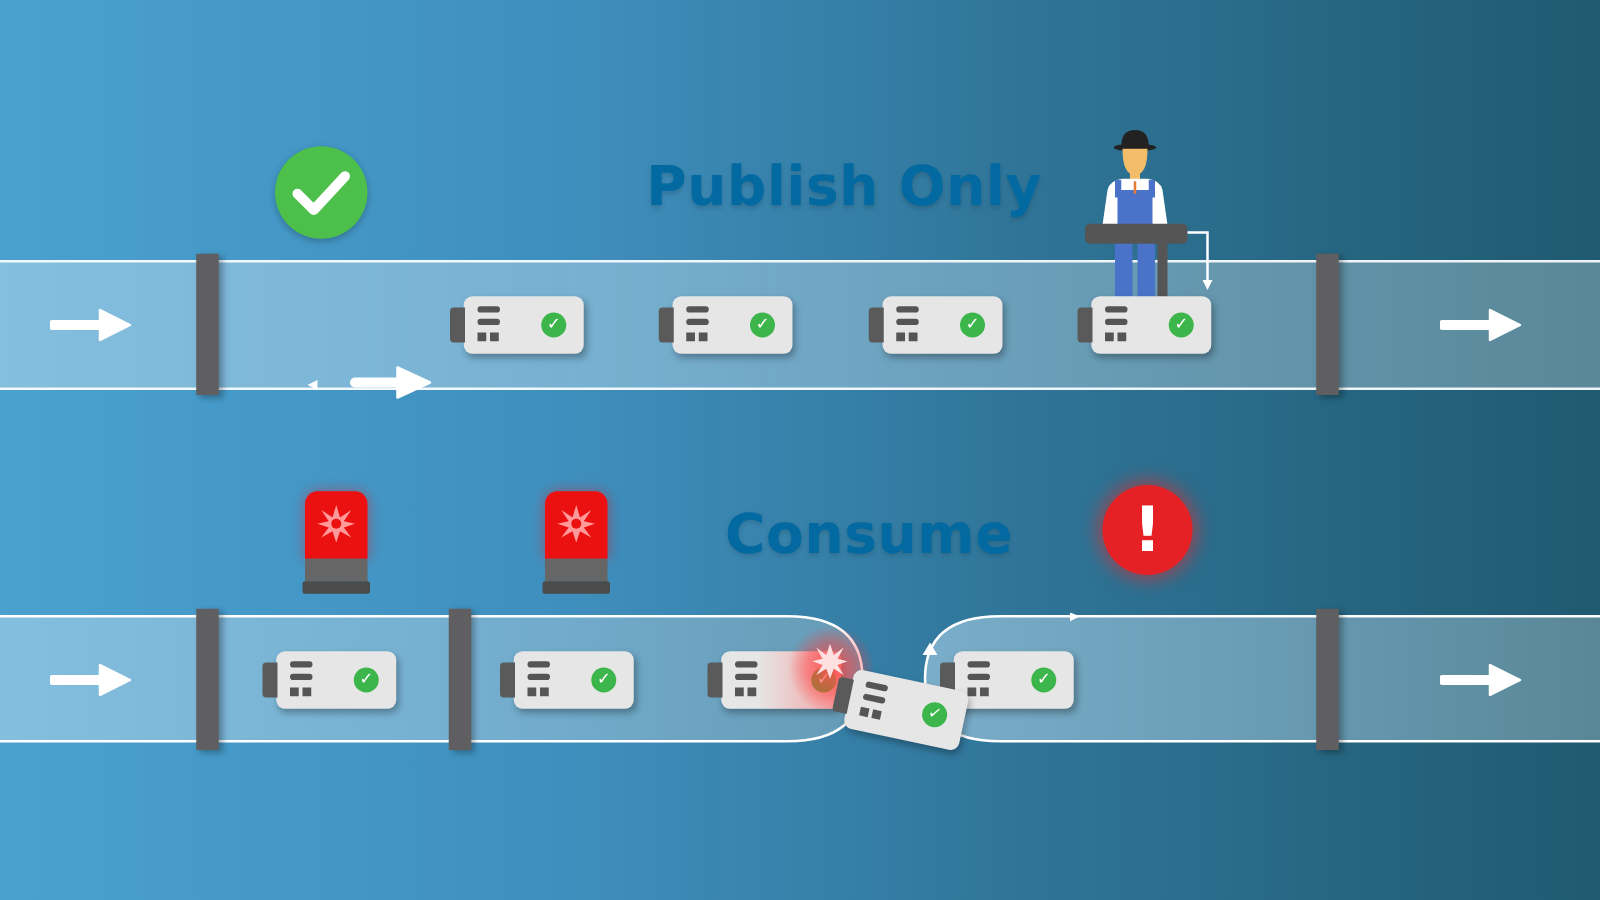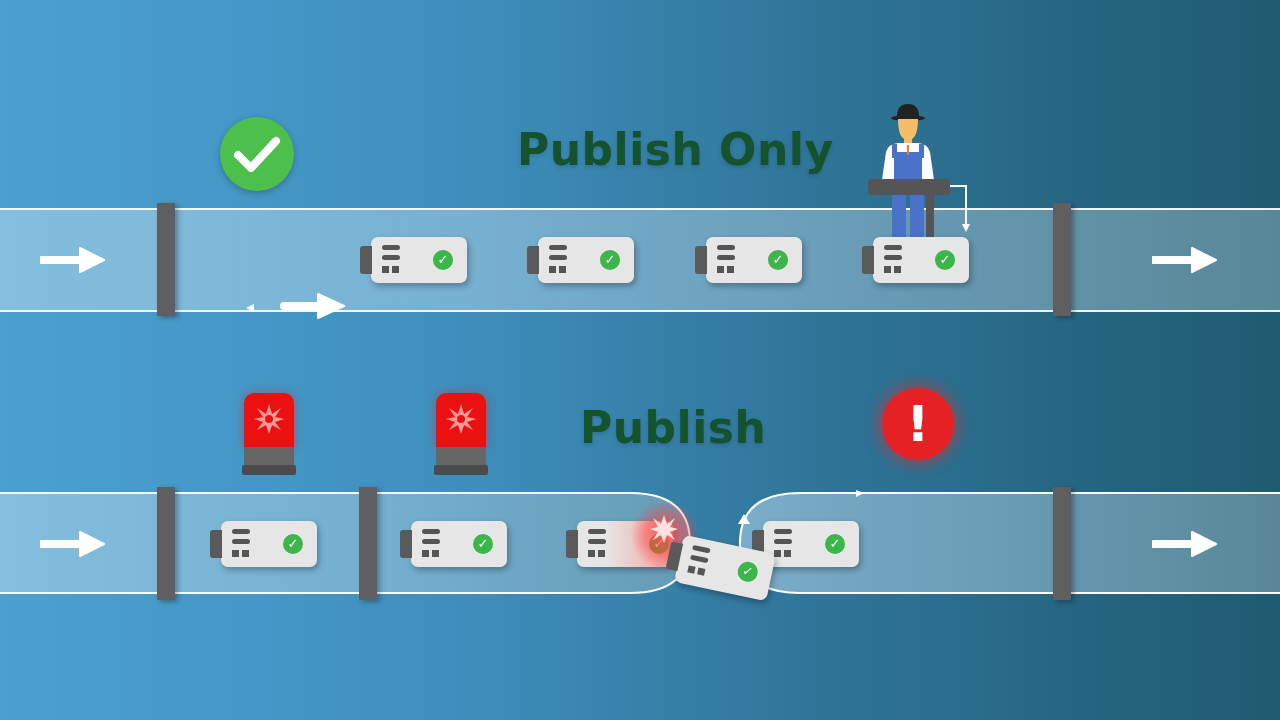--- a/index.html
+++ b/index.html
@@ -3,21 +3,21 @@
 <meta charset="utf-8">
 <style>
   html, body { margin:0; padding:0; }
   body {
     width:1280px; height:720px; overflow:hidden; position:relative;
     background: linear-gradient(90deg, #4aa1d0 0%, #3f8fbe 35%, #2f7497 65%, #1f5a70 100%);
     font-family: "DejaVu Sans", sans-serif;
   }
   .abs { position:absolute; }
   .title {
-    position:absolute; color:#14532d; font-weight:bold; font-size:44px;
+    position:absolute; color:#0369a1; font-weight:bold; font-size:44px;
     letter-spacing:0.5px; white-space:nowrap;
     font-family: "DejaVu Sans", sans-serif;
     text-shadow: 0 2px 4px rgba(0,0,0,0.15);
   }
   .lane {
     position:absolute; left:0; width:1280px;
     background: linear-gradient(90deg, rgba(180,215,235,0.55) 0%, rgba(170,205,225,0.50) 50%, rgba(160,190,200,0.45) 100%);
     border-top:2px solid rgba(255,255,255,0.9);
     border-bottom:2px solid rgba(255,255,255,0.9);
   }
@@ -180,21 +180,21 @@
   <div class="siren" style="left:434px; top:393px;">
     <div class="dome"></div>
     <svg class="flash" viewBox="0 0 32 32">
       <polygon points="16,1 19,11 28,5 22,14 31,16 22,19 28,27 19,22 16,31 13,22 4,27 10,19 1,16 10,14 4,5 13,11" fill="#ff9a9a"></polygon>
       <circle cx="16" cy="16" r="4" fill="#ec1111"></circle>
     </svg>
     <div class="base"></div>
     <div class="foot"></div>
   </div>
 
-  <div class="title" style="left:580px; top:402px;">Publish</div>
+  <div class="title" style="left:580px; top:402px;">Consume</div>
 
   <div class="badge-err" style="left:882px; top:388px;">!</div>
 
   <svg class="abs" style="left:0; top:490px;" width="1280" height="106">
     <defs>
       <linearGradient id="lg" x1="0" x2="1" y1="0" y2="0">
         <stop offset="0" stop-color="rgba(180,215,235,0.55)"></stop>
         <stop offset="0.5" stop-color="rgba(170,205,225,0.50)"></stop>
         <stop offset="1" stop-color="rgba(160,190,200,0.45)"></stop>
       </linearGradient>

